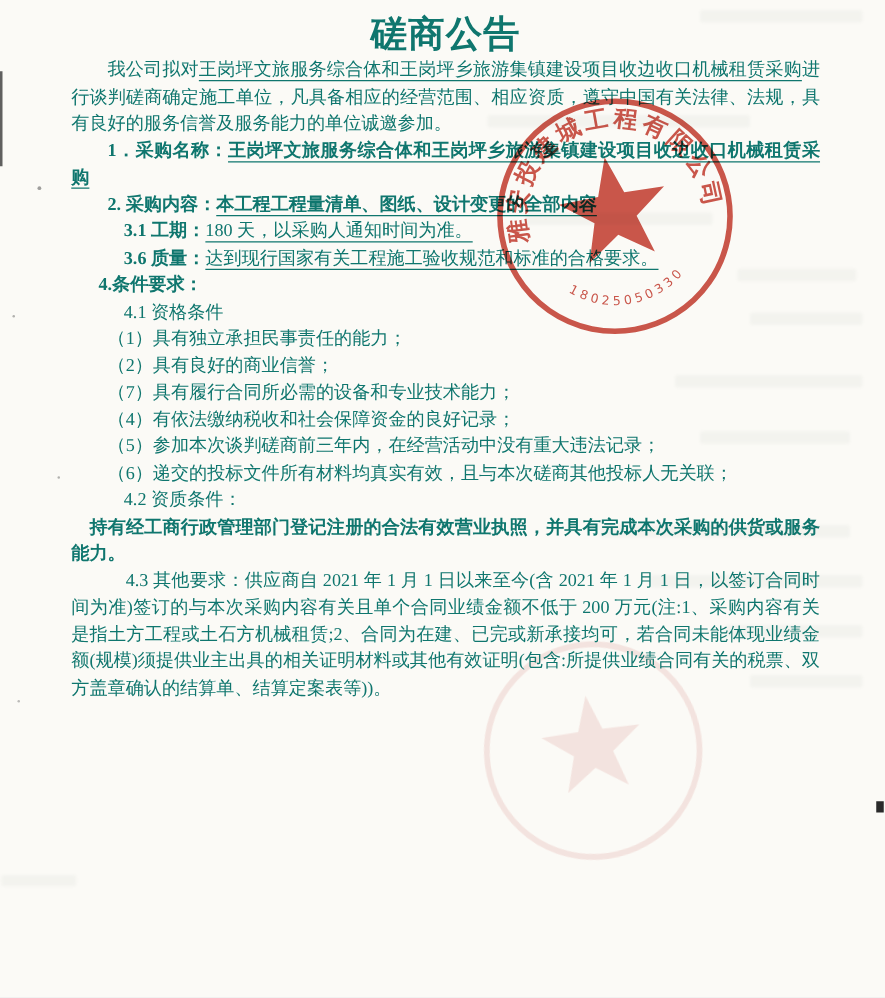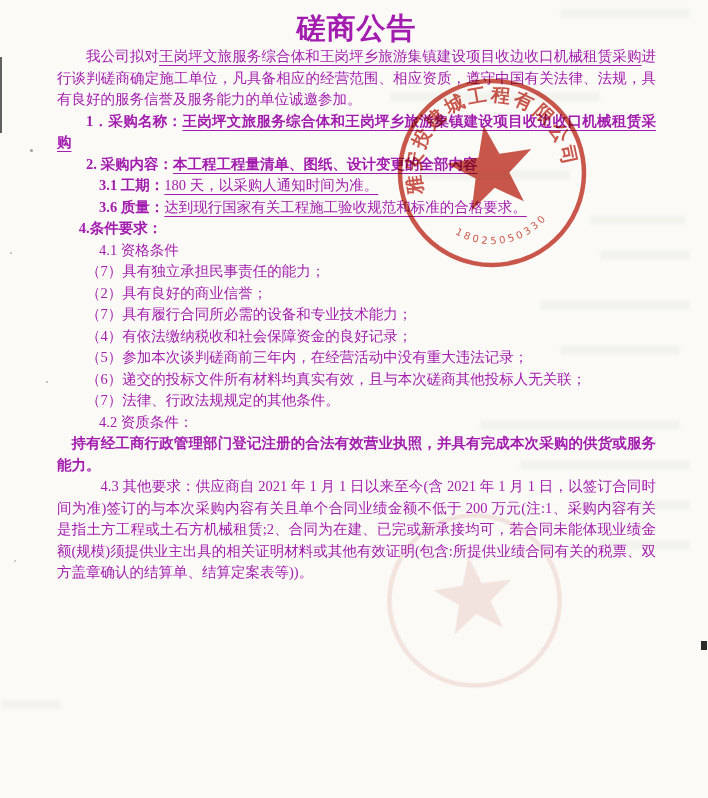--- a/index.html
+++ b/index.html
@@ -1,19 +1,19 @@
 <!DOCTYPE html>
 <html><head>
 <meta charset="utf-8">
 <style>
   html,body{margin:0;padding:0;background:#e9e9e9;}
   .page{
     position:relative;width:708px;height:798px;margin:0 auto;
     background:#fbfaf6;overflow:hidden;
-    font-family:"Liberation Serif","DejaVu Serif",serif;color:#a21caf;text-decoration:underline;
+    font-family:"Liberation Serif","DejaVu Serif",serif;color:#0f766e;text-decoration:underline;
   }
   .content{position:absolute;left:57px;top:0;width:599px;z-index:2;}
   .title{
     margin:10px 0 0 0;text-align:center;font-size:29px;line-height:36px;
     font-weight:bold;letter-spacing:1px;
   }
   .content p{margin:0;font-size:14.5px;line-height:21.5px;text-align:justify;}
   .u{text-decoration:underline;text-decoration-thickness:1px;text-underline-offset:4px;}
   .bold{font-weight:bold;}
   .intro{margin-top:20px;text-indent:2em;}
@@ -80,27 +80,26 @@
 
 
     <p class="it31"><span class="bold">3.1 工期：</span><span class="u">180 天，以采购人通知时间为准。</span></p>
 
     <p class="it32"><span class="bold">3.6 质量：</span><span class="u">达到现行国家有关工程施工验收规范和标准的合格要求。</span></p>
 
     <p class="it4">4.条件要求：</p>
 
     <p class="it41">4.1 资格条件</p>
 
-    <p class="cond">（7）具有独立承担民事责任的能力；</p>
+    <p class="cond">（1）具有独立承担民事责任的能力；</p>
     <p class="cond">（2）具有良好的商业信誉；</p>
     <p class="cond">（7）具有履行合同所必需的设备和专业技术能力；</p>
     <p class="cond">（4）有依法缴纳税收和社会保障资金的良好记录；</p>
     <p class="cond">（5）参加本次谈判磋商前三年内，在经营活动中没有重大违法记录；</p>
     <p class="cond">（6）递交的投标文件所有材料均真实有效，且与本次磋商其他投标人无关联；</p>
-    <p class="cond">（7）法律、行政法规规定的其他条件。</p>
 
     <p class="it42">4.2 资质条件：</p>
     <p class="b42">持有经工商行政管理部门登记注册的合法有效营业执照，并具有完成本次采购的供货或服务能力。</p>
 
     <p class="b43"><span class="bold43">4.3 其他要求：</span><span>供应商自 2021 年 1 月 1 日以来至今(含 2021 年 1 月 1 日，以签订合同时间为准)签订的与本次采购内容有关且单个合同业绩金额不低于 200 万元(注:1、采购内容有关是指土方工程或土石方机械租赁;2、合同为在建、已完或新承接均可，若合同未能体现业绩金额(规模)须提供业主出具的相关证明材料或其他有效证明(包含:所提供业绩合同有关的税票、双方盖章确认的结算单、结算定案表等))。</span></p>
   </div>
 
   <svg class="seal" width="200" height="200" viewBox="0 0 200 200">
     <g transform="rotate(-10 100 100)">
       <circle cx="100" cy="100" r="92" fill="none" stroke="#c43a2e" stroke-width="4.5"></circle>

